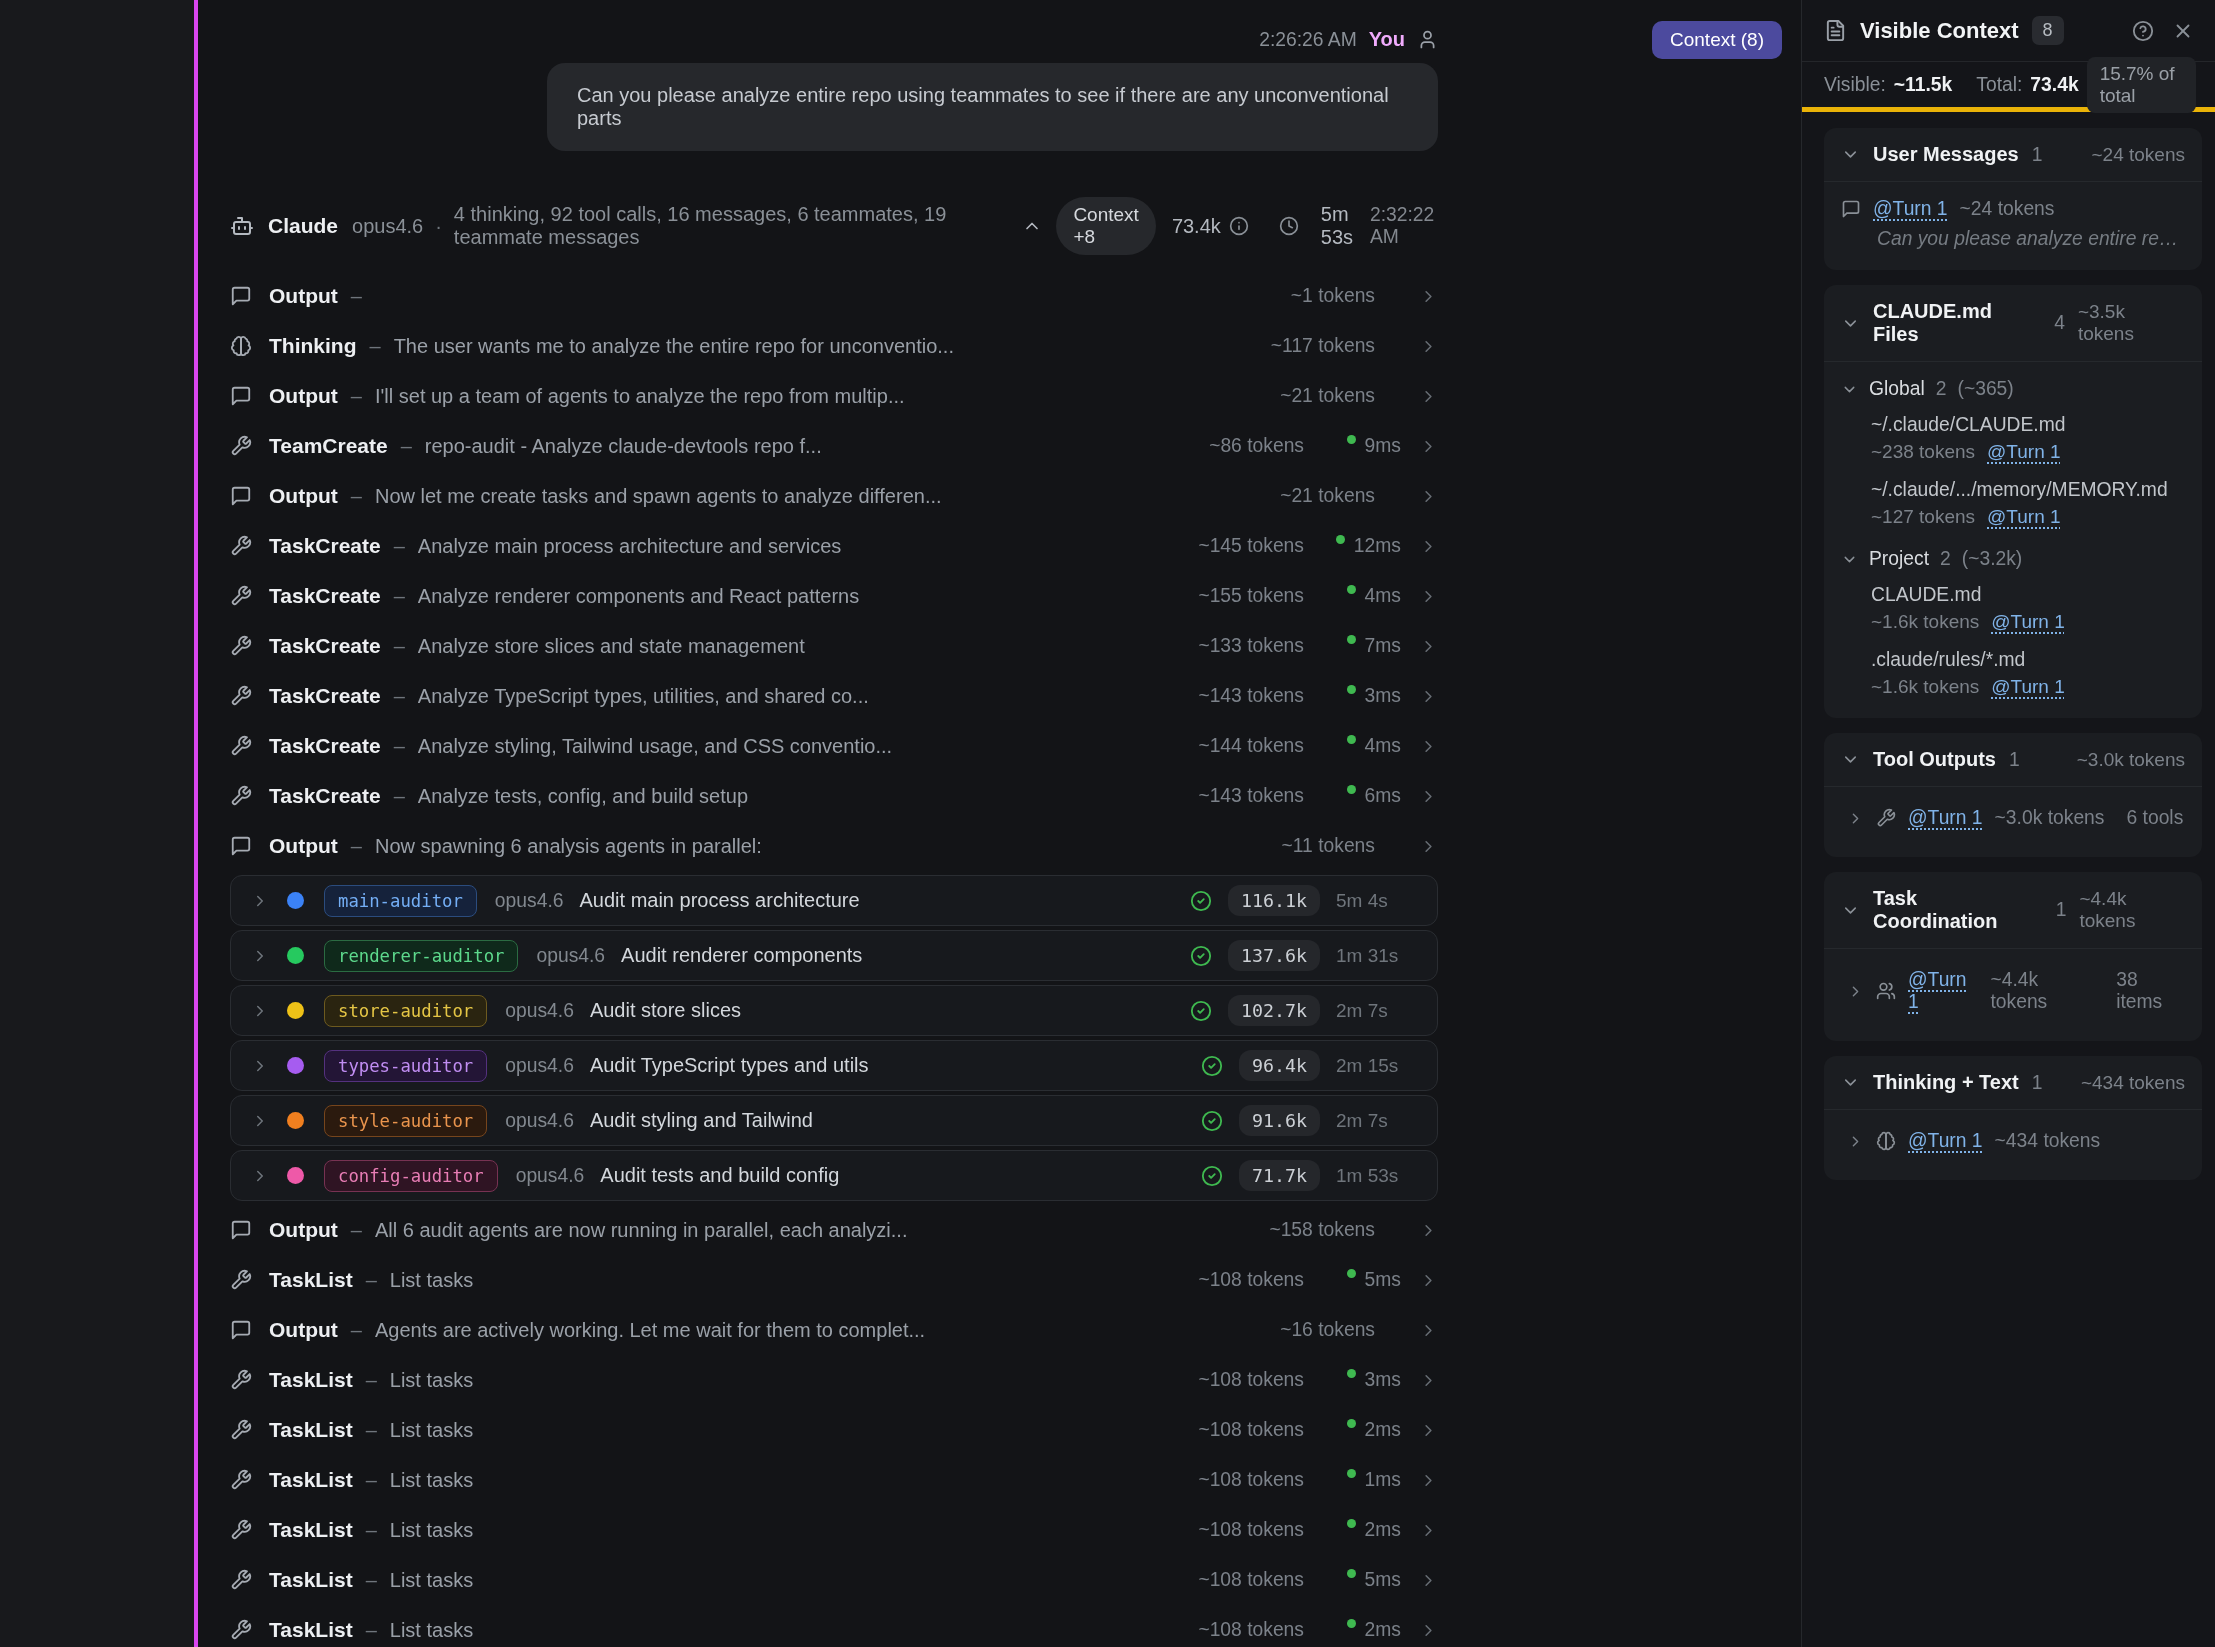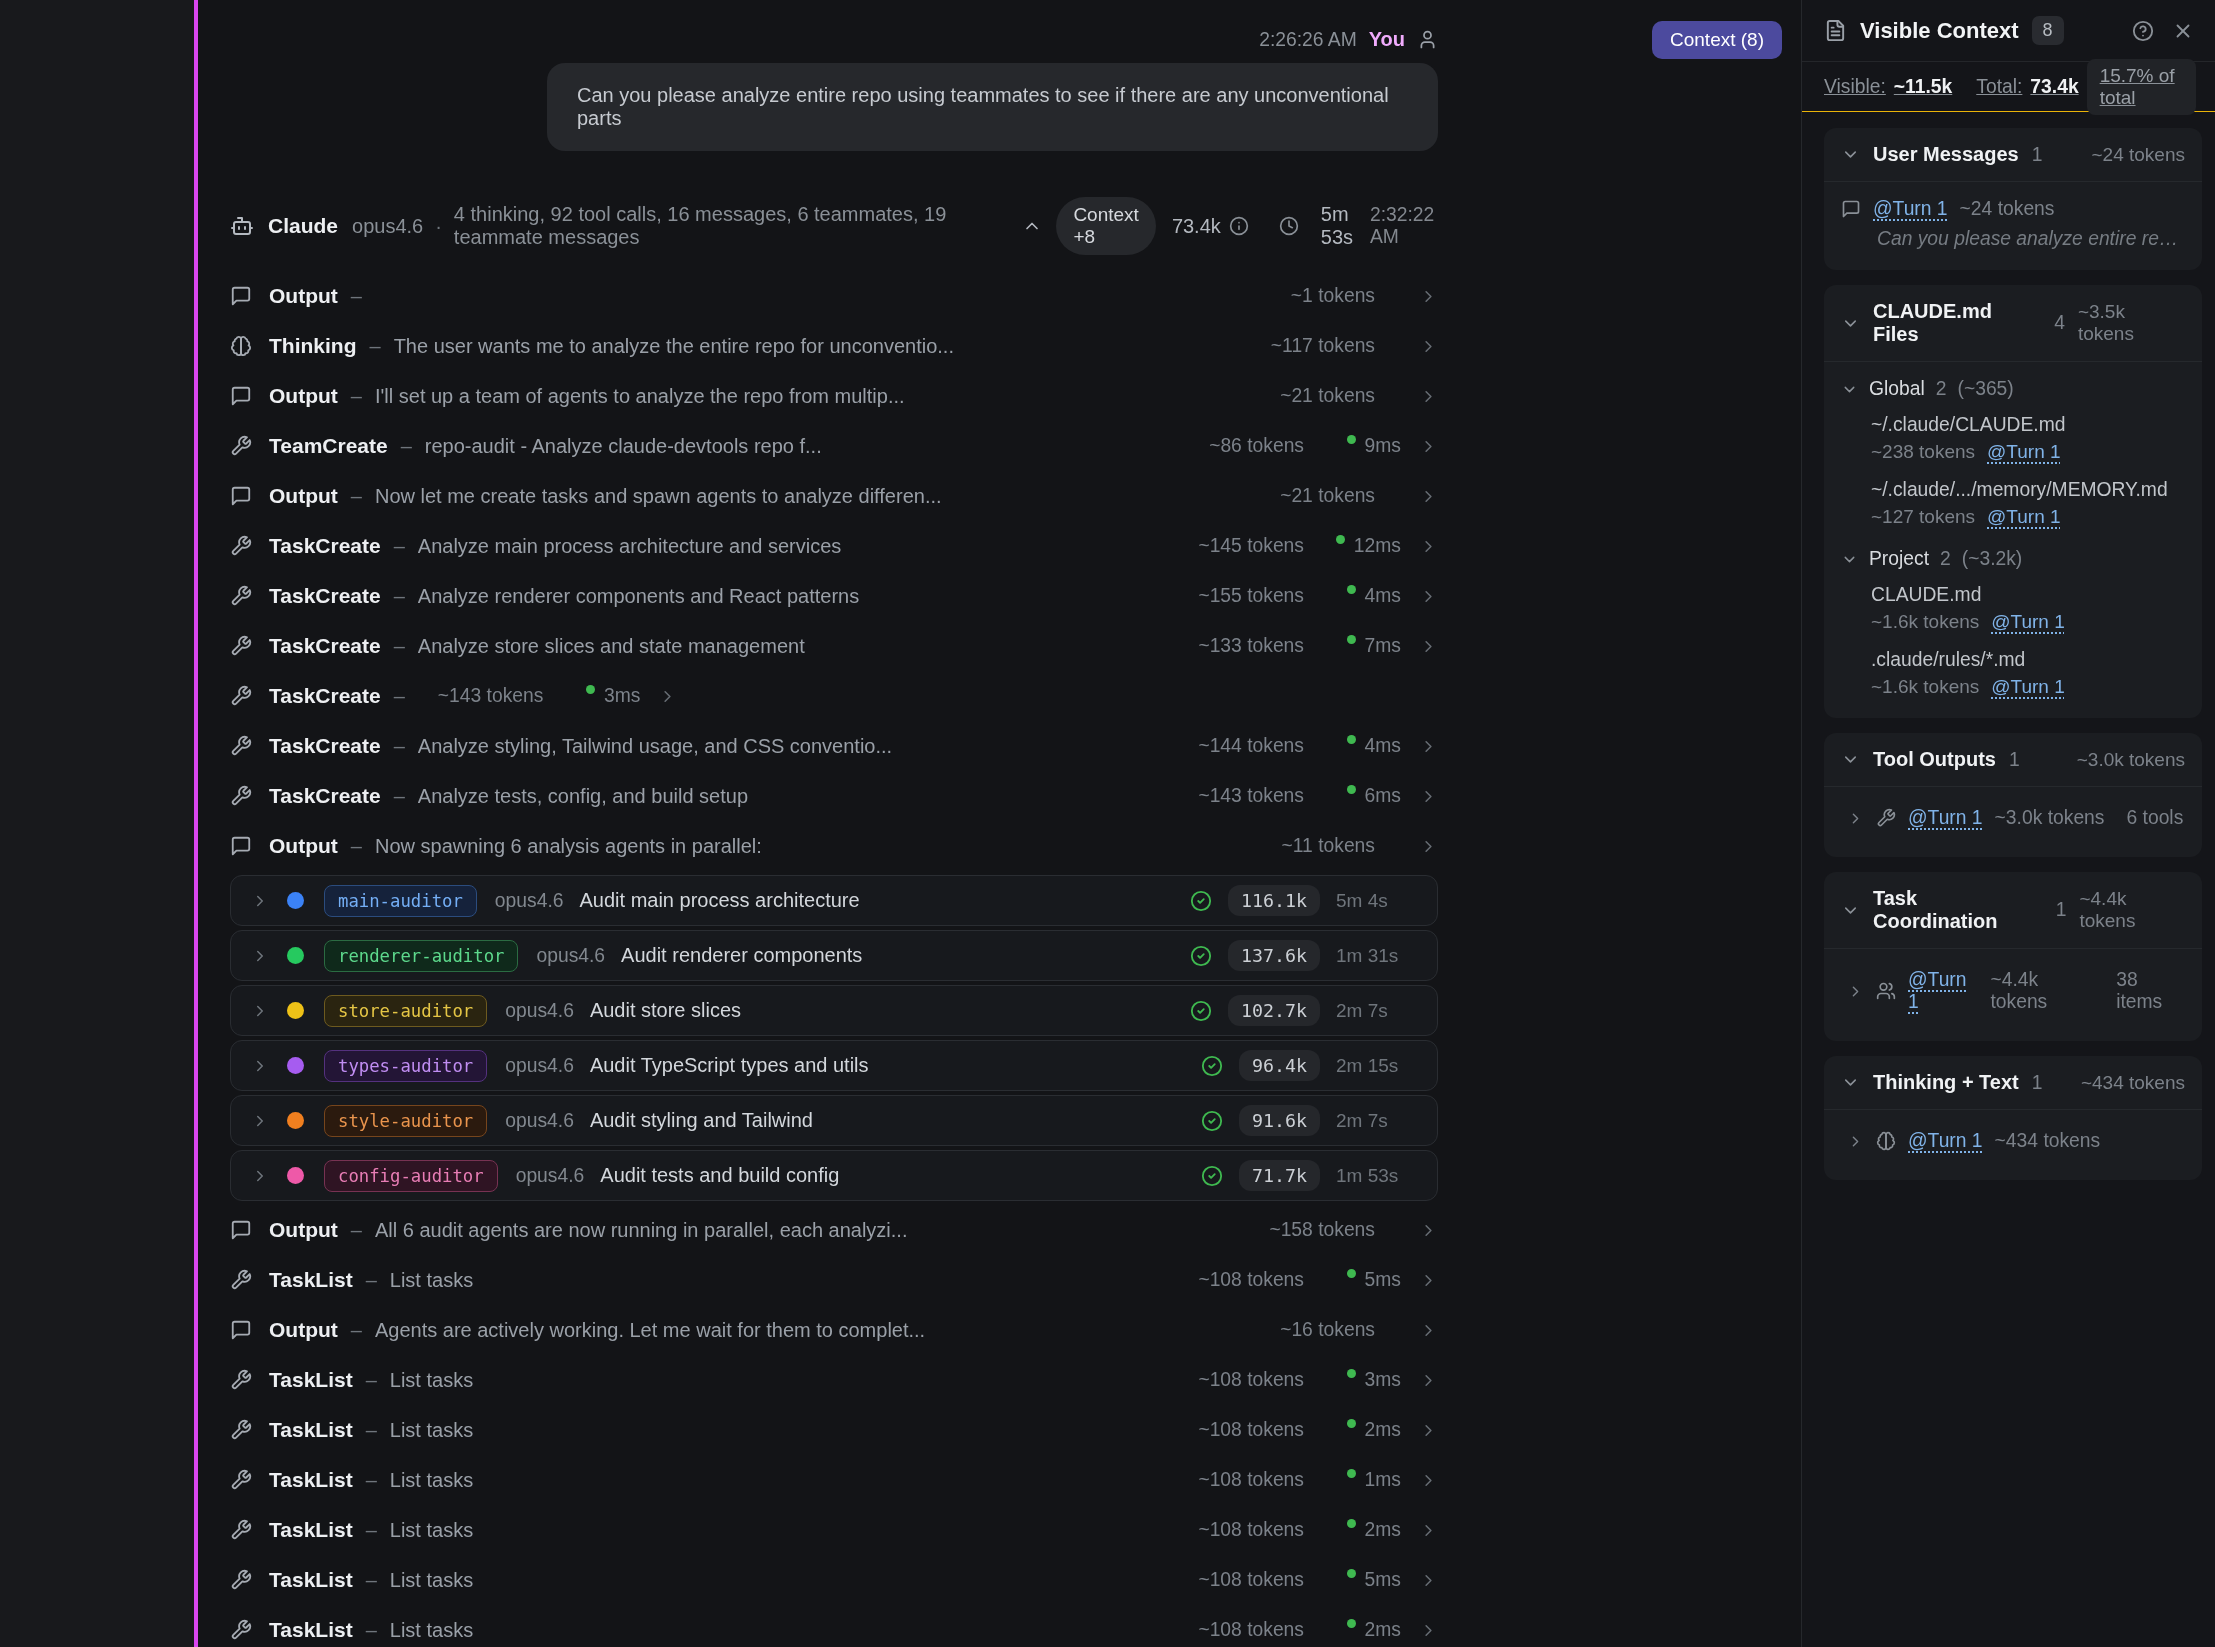--- a/index.html
+++ b/index.html
@@ -91,21 +91,21 @@
   .panel {
     position:absolute; left:1801px; top:0; width:415px; height:1647px;
     background:#141519; border-left:1px solid #26282c;
   }
   .panel-header { height:62px; display:flex; align-items:center; padding:16px 22px; gap:13px; border-bottom:1px solid #24262a; }
   .panel-header .icn { color:#9aa0a8; }
   .p-title { font-weight:700; font-size:22px; color:#f2f4f6; }
   .p-badge { background:#292b30; color:#b7bcc2; font-size:18px; padding:4px 11px; border-radius:7px; }
   .p-actions { margin-left:auto; display:flex; align-items:center; gap:18px; }
   .p-actions .icn { color:#8a9097; cursor:pointer; }
-  .panel-stats { height:50px; display:flex; align-items:center; padding:0 20px 0 22px; border-bottom:1px solid #eab308; font-size:19.3px; color:#8a9097; gap:8px;text-decoration:underline; }
+  .panel-stats { height:50px; display:flex; align-items:center; padding:0 20px 0 22px; border-bottom:5px solid #eab308; font-size:19.3px; color:#8a9097; gap:8px; }
   .ps-val { color:#f0f2f4; font-weight:700; }
   .ps-total-label { margin-left:16px; }
   .ps-pct { margin-left:auto; background:#212327; color:#9aa0a7; padding:6px 13px; border-radius:8px; font-size:19px; }
 
   .sections { padding:16px 14px 0 22px; display:flex; flex-direction:column; gap:15px; }
   .card { background:#1b1d21; border-radius:12px; overflow:hidden; }
   .card-header { display:flex; align-items:center; padding:15px 17px; gap:13px; cursor:pointer; }
   .card-header .chev { color:#8a9097; display:flex; }
   .card-title { font-weight:700; font-size:20px; color:#f0f2f4; }
   .card-count { color:#7c828a; font-size:19.3px; }
@@ -347,20 +347,21 @@
           </span>
         </div>
         <div class="entry">
           <span class="eicon">
             <svg width="22" height="22" viewBox="0 0 24 24" fill="none" stroke="currentColor" stroke-width="2" stroke-linecap="round" stroke-linejoin="round">
               <path d="M14.7 6.3a1 1 0 0 0 0 1.4l1.6 1.6a1 1 0 0 0 1.4 0l3.77-3.77a6 6 0 0 1-7.94 7.94l-6.91 6.91a2.12 2.12 0 0 1-3-3l6.91-6.91a6 6 0 0 1 7.94-7.94l-3.76 3.76z"></path>
             </svg>
           </span>
           <span class="elabel">TaskCreate</span>
           <span class="edash">–</span>
+          <span class="edesc">Analyze TypeScript types, utilities, and shared co...</span>
           <span class="etokens">~143 tokens</span>
           <span class="edurwrap">
             <span class="gdot"></span>
             <span>3ms</span>
           </span>
           <span class="echev">
             <svg width="19" height="19" viewBox="0 0 24 24" fill="none" stroke="currentColor" stroke-width="2" stroke-linecap="round" stroke-linejoin="round">
               <path d="m9 18 6-6-6-6"></path>
             </svg>
           </span>

